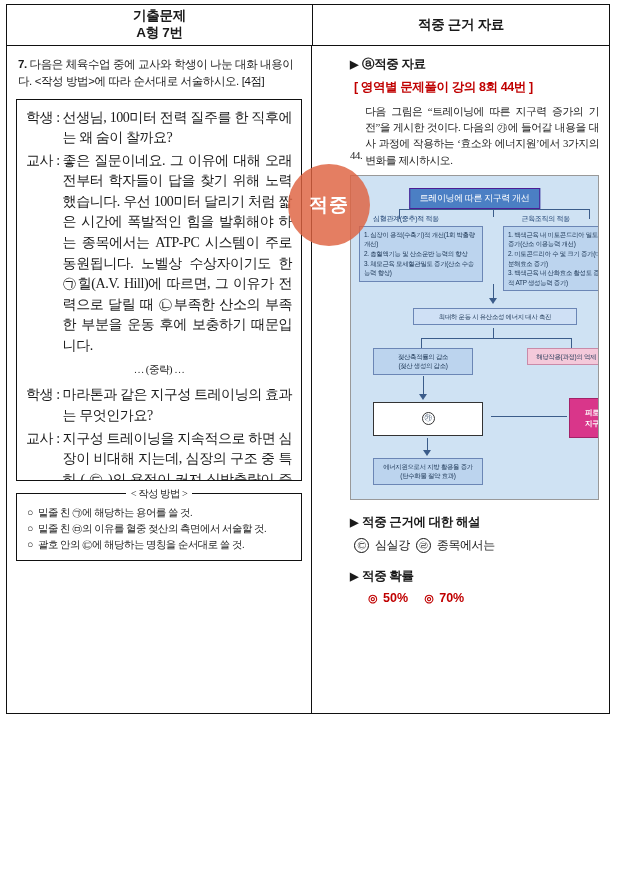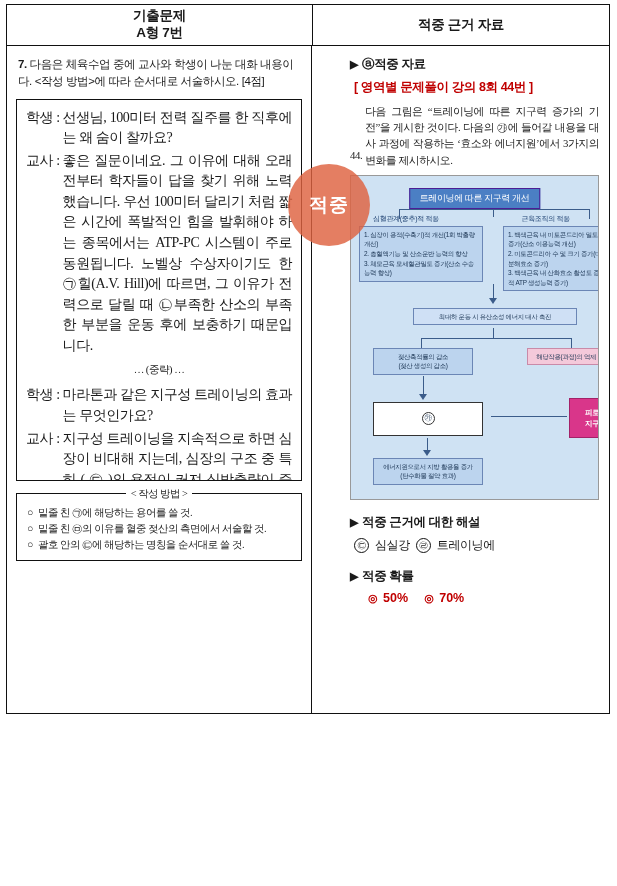--- a/index.html
+++ b/index.html
@@ -440,21 +440,21 @@
 
       <div class="sec-title mt14">
         <span class="tri">▶</span>
         <span>적중 근거에 대한 해설</span>
       </div>
 
       <div class="answer-line">
         <span class="mark">㉢</span>
         <span>심실강</span>
         <span class="mark">㉣</span>
-        <span>트레이닝에</span>
+        <span>종목에서는</span>
       </div>
 
       <div class="sec-title mt14">
         <span class="tri">▶</span>
         <span>적중 확률</span>
       </div>
 
       <div class="prob-line">
         <span>
           <span class="tgt">◎</span>

